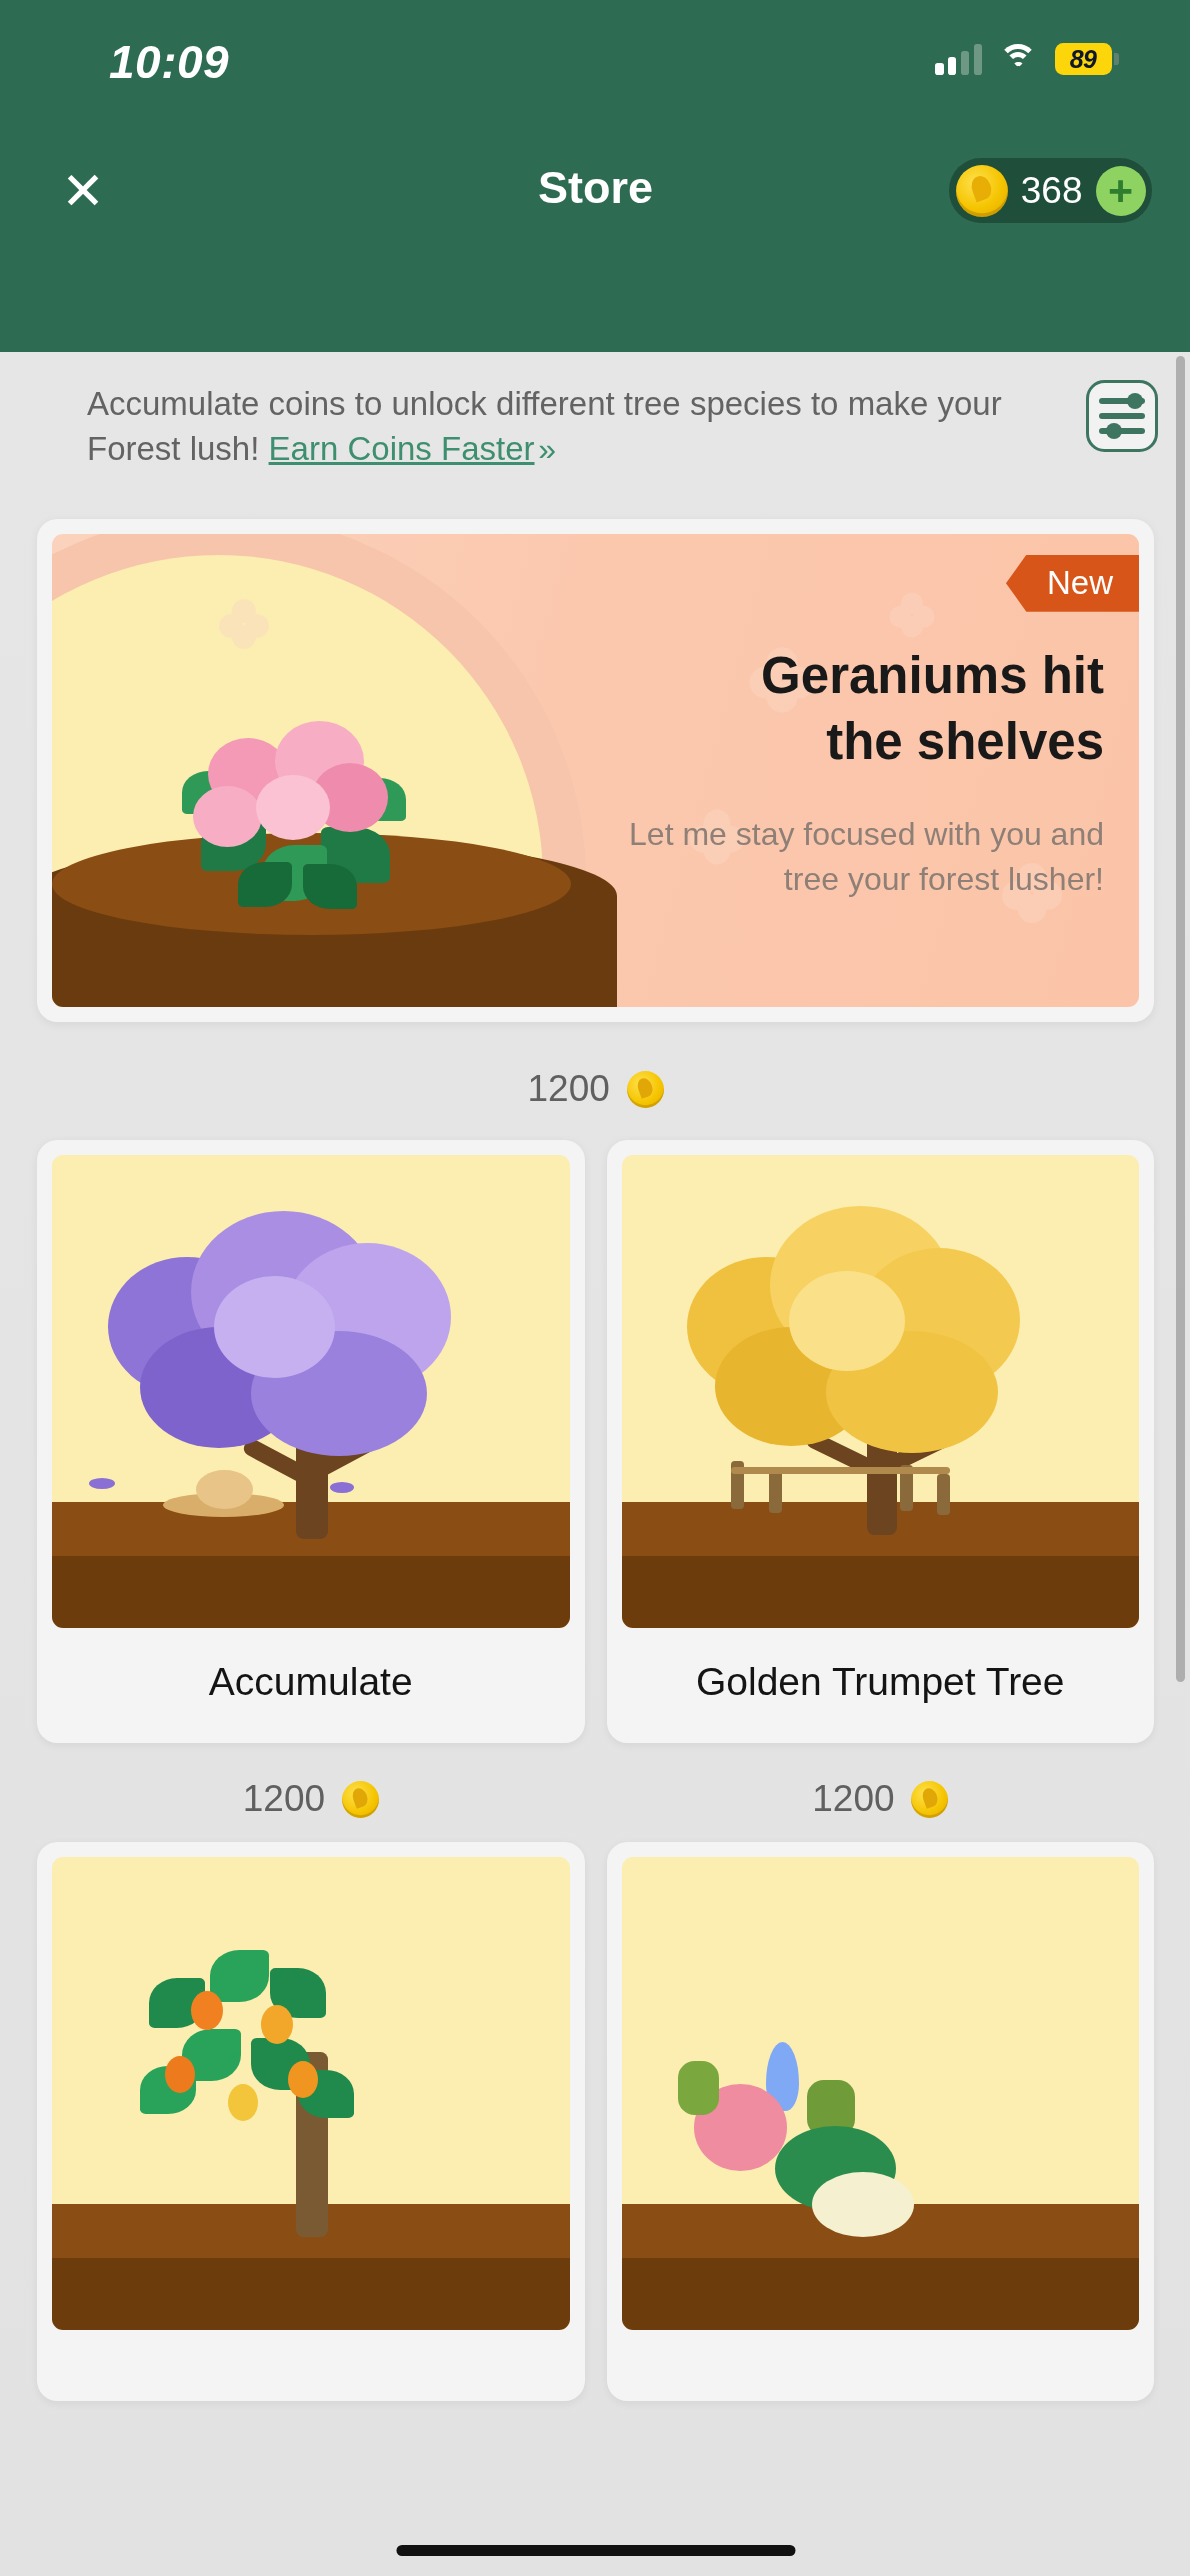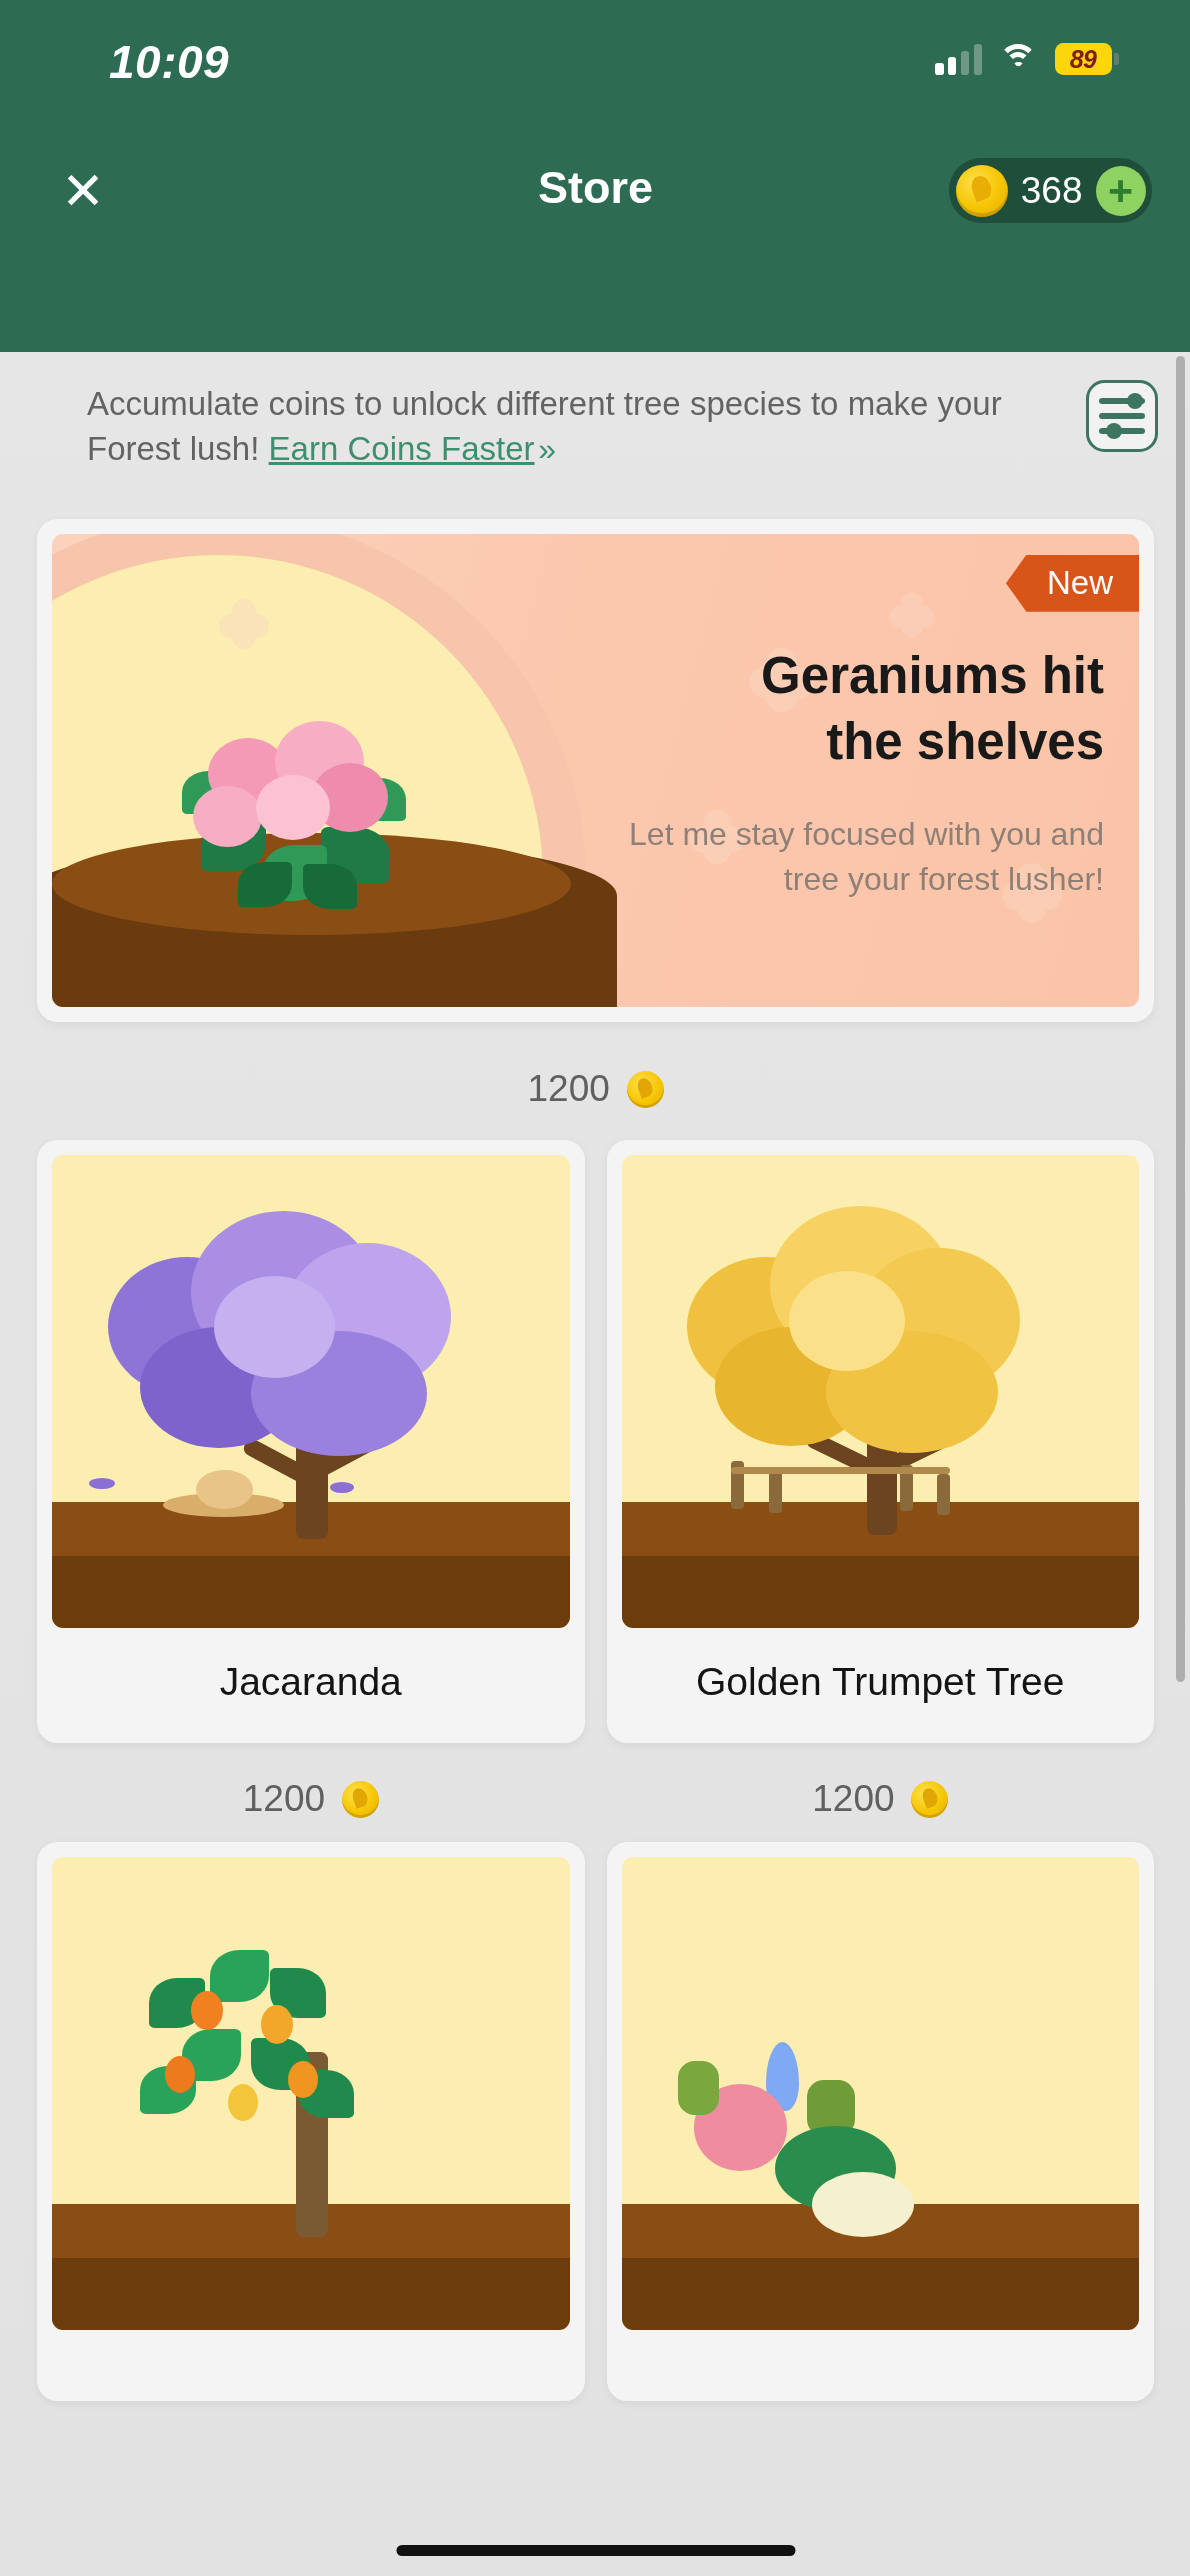--- a/index.html
+++ b/index.html
@@ -34,21 +34,21 @@
   .wifi { position: relative; width: 39px; height: 30px; }
   .wifi span { position:absolute; left:50%; transform: translateX(-50%); border-radius: 50%;
      border: 5.6px solid #ffffff; border-bottom-color: transparent; border-left-color: transparent; border-right-color: transparent;}
   .wifi .a { width: 39px; height: 39px; top: 0; }
   .wifi .b { width: 24px; height: 24px; top: 8.3px; }
   .wifi .c { width: 10.2px; height: 10.2px; top: 17.6px; border-width:4.6px;}
   .battery { position: relative; display:flex; align-items:center; }
   .battery-body {
     width: 57px; height: 32px; background:#fcd60b; border-radius: 8.3px;
     display:flex; align-items:center; justify-content:center;
-    color:#7f1d1d; font-size:25px; font-weight:700; letter-spacing:-0.5px;
+    color:#0f172a; font-size:25px; font-weight:700; letter-spacing:-0.5px;
   }
   .battery-tip { width:4.6px; height:12px; background:#60806f; border-radius:0 2.8px 2.8px 0; margin-left:2.8px;}
 
   
   .navbar {
     position: absolute; top: 130px; left: 0; width: 1191px; height: 223px;
     background: #2d6b52;
   }
   .close-btn {
     position: absolute; left: 48px; top: 26px; width: 70px; height: 70px;
@@ -385,21 +385,21 @@
             <div class="blob" style="left:139px;top:56px;width:185px;height:162px;background:#a98ee4;"></div>
             <div class="blob" style="left:232px;top:88px;width:167px;height:148px;background:#bda4ec;"></div>
             <div class="blob" style="left:88px;top:172px;width:158px;height:121px;background:#7e63cc;"></div>
             <div class="blob" style="left:199px;top:176px;width:176px;height:125px;background:#9b81de;"></div>
             <div class="blob" style="left:162px;top:121px;width:121px;height:102px;background:#c6b0f0;"></div>
             <div class="blob" style="left:37px;bottom:139px;width:26px;height:11px;background:#8a6fd4;"></div>
             <div class="blob" style="left:278px;bottom:135px;width:24px;height:11px;background:#8a6fd4;"></div>
             <div class="blob" style="left:111px;bottom:111px;width:121px;height:24px;background:#d9ae6a;"></div>
             <div class="blob" style="left:144px;bottom:119px;width:57px;height:39px;background:#e8c489;"></div>
           </div>
-          <div class="tree-name">Jacaranda</div>
+          <div class="tree-name">Accumulate</div>
         </div>
         <div class="price-row">
           <div class="price-text">1200</div>
           <div class="coin-sm"></div>
         </div>
       </div>
 
       <div class="cell">
         <div class="tree-card">
           <div class="tree-art">

